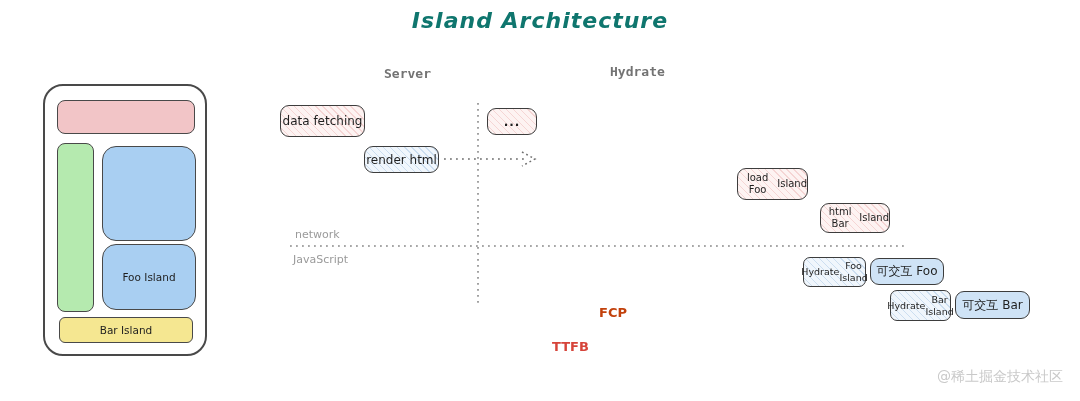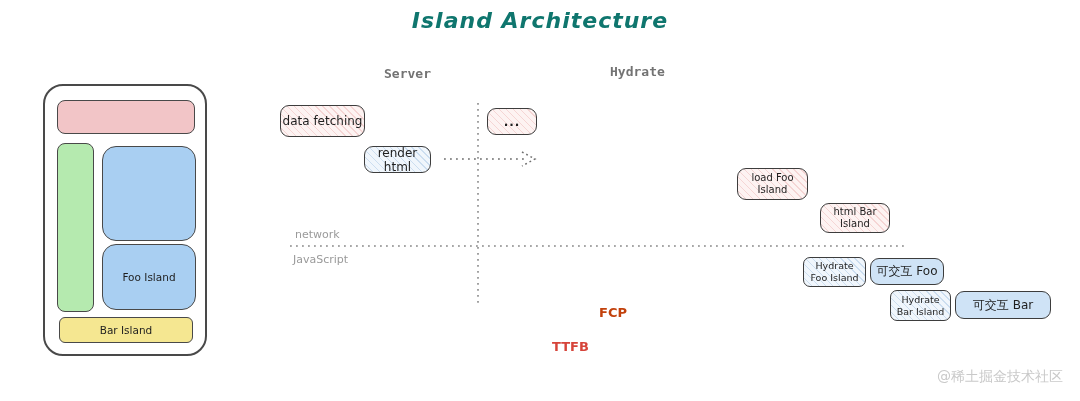--- a/index.html
+++ b/index.html
@@ -34,45 +34,45 @@
   #wf-bar     { left:59px;  top:317px; width:132px; height:24px; border-radius:6px;  background:#f5e791;
                 display:flex; align-items:center; justify-content:center; font-size:10.5px; }
 
   
   .box {
     position:absolute; box-sizing:border-box;
     border:1.4px solid #3d3d3d; border-radius:9px;
     display:flex; align-items:center; justify-content:center;
     font-size:12px; text-align:center; color:#1f1f1f;
   }
-  .two-line { flex-direction:column; line-height:1.25; }
+  .two-line { line-height:1.25; }
   .hatch-pink {
     background-color:#fdf3f2;
     background-image:repeating-linear-gradient(45deg,
       rgba(217,108,108,0.22) 0, rgba(217,108,108,0.22) 1px,
       transparent 1px, transparent 5px);
   }
   .hatch-blue {
     background-color:#f0f6fc;
     background-image:repeating-linear-gradient(45deg,
       rgba(96,150,204,0.25) 0, rgba(96,150,204,0.25) 1px,
       transparent 1px, transparent 5px);
   }
   .solid-blue { background:#cfe3f6; }
 
   #box-data-fetching { left:280px; top:105px; width:85px; height:32px; }
-  #box-render-html   { left:364px; top:146px; width:67px; height:27px; }
+  #box-render-html   { left:364px; top:146px; width:75px; height:27px; }
   #box-dots          { left:487px; top:108px; width:50px; height:27px; font-weight:700; letter-spacing:1px; }
   #box-html          { left:539px; top:145px; width:74px; height:27px; }
   #box-load-foo      { left:737px; top:168px; width:71px; height:32px; font-size:10px; }
   #box-load-bar      { left:820px; top:203px; width:70px; height:30px; font-size:10px; }
   #box-hydrate-foo   { left:803px; top:257px; width:63px; height:30px; font-size:9.5px; border-radius:7px; }
   #box-inter-foo     { left:870px; top:258px; width:74px; height:27px; font-size:12px; }
   #box-hydrate-bar   { left:890px; top:290px; width:61px; height:31px; font-size:9.5px; border-radius:7px; }
-  #box-inter-bar     { left:955px; top:291px; width:96px; height:28px; font-size:12px; }
+  #box-inter-bar     { left:955px; top:291px; width:75px; height:28px; font-size:12px; }
 
   
   .lane-label { position:absolute; font-size:11px; color:#9a9a9a; }
   #lane-network    { left:295px; top:228px; }
   #lane-javascript { left:293px; top:253px; }
   .metric { position:absolute; font-size:13px; font-weight:700; }
   #metric-ttfb { left:552px; top:305px; color:#d6443a;margin-top:34px; }
   #metric-fcp  { left:599px; top:305px; color:#c2410c; }
   #watermark {
     position:absolute; right:17px; top:368px;

